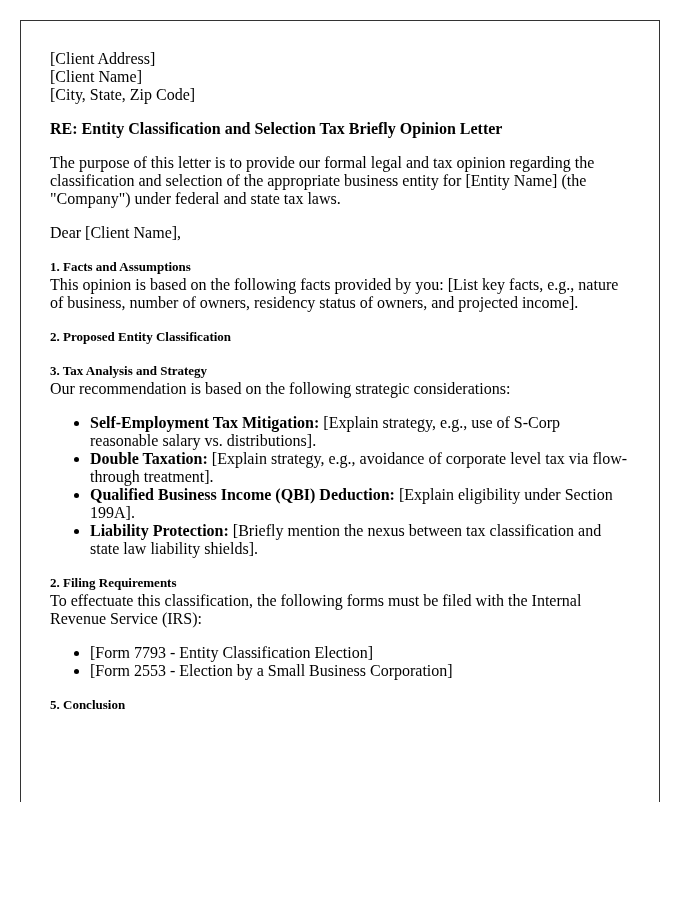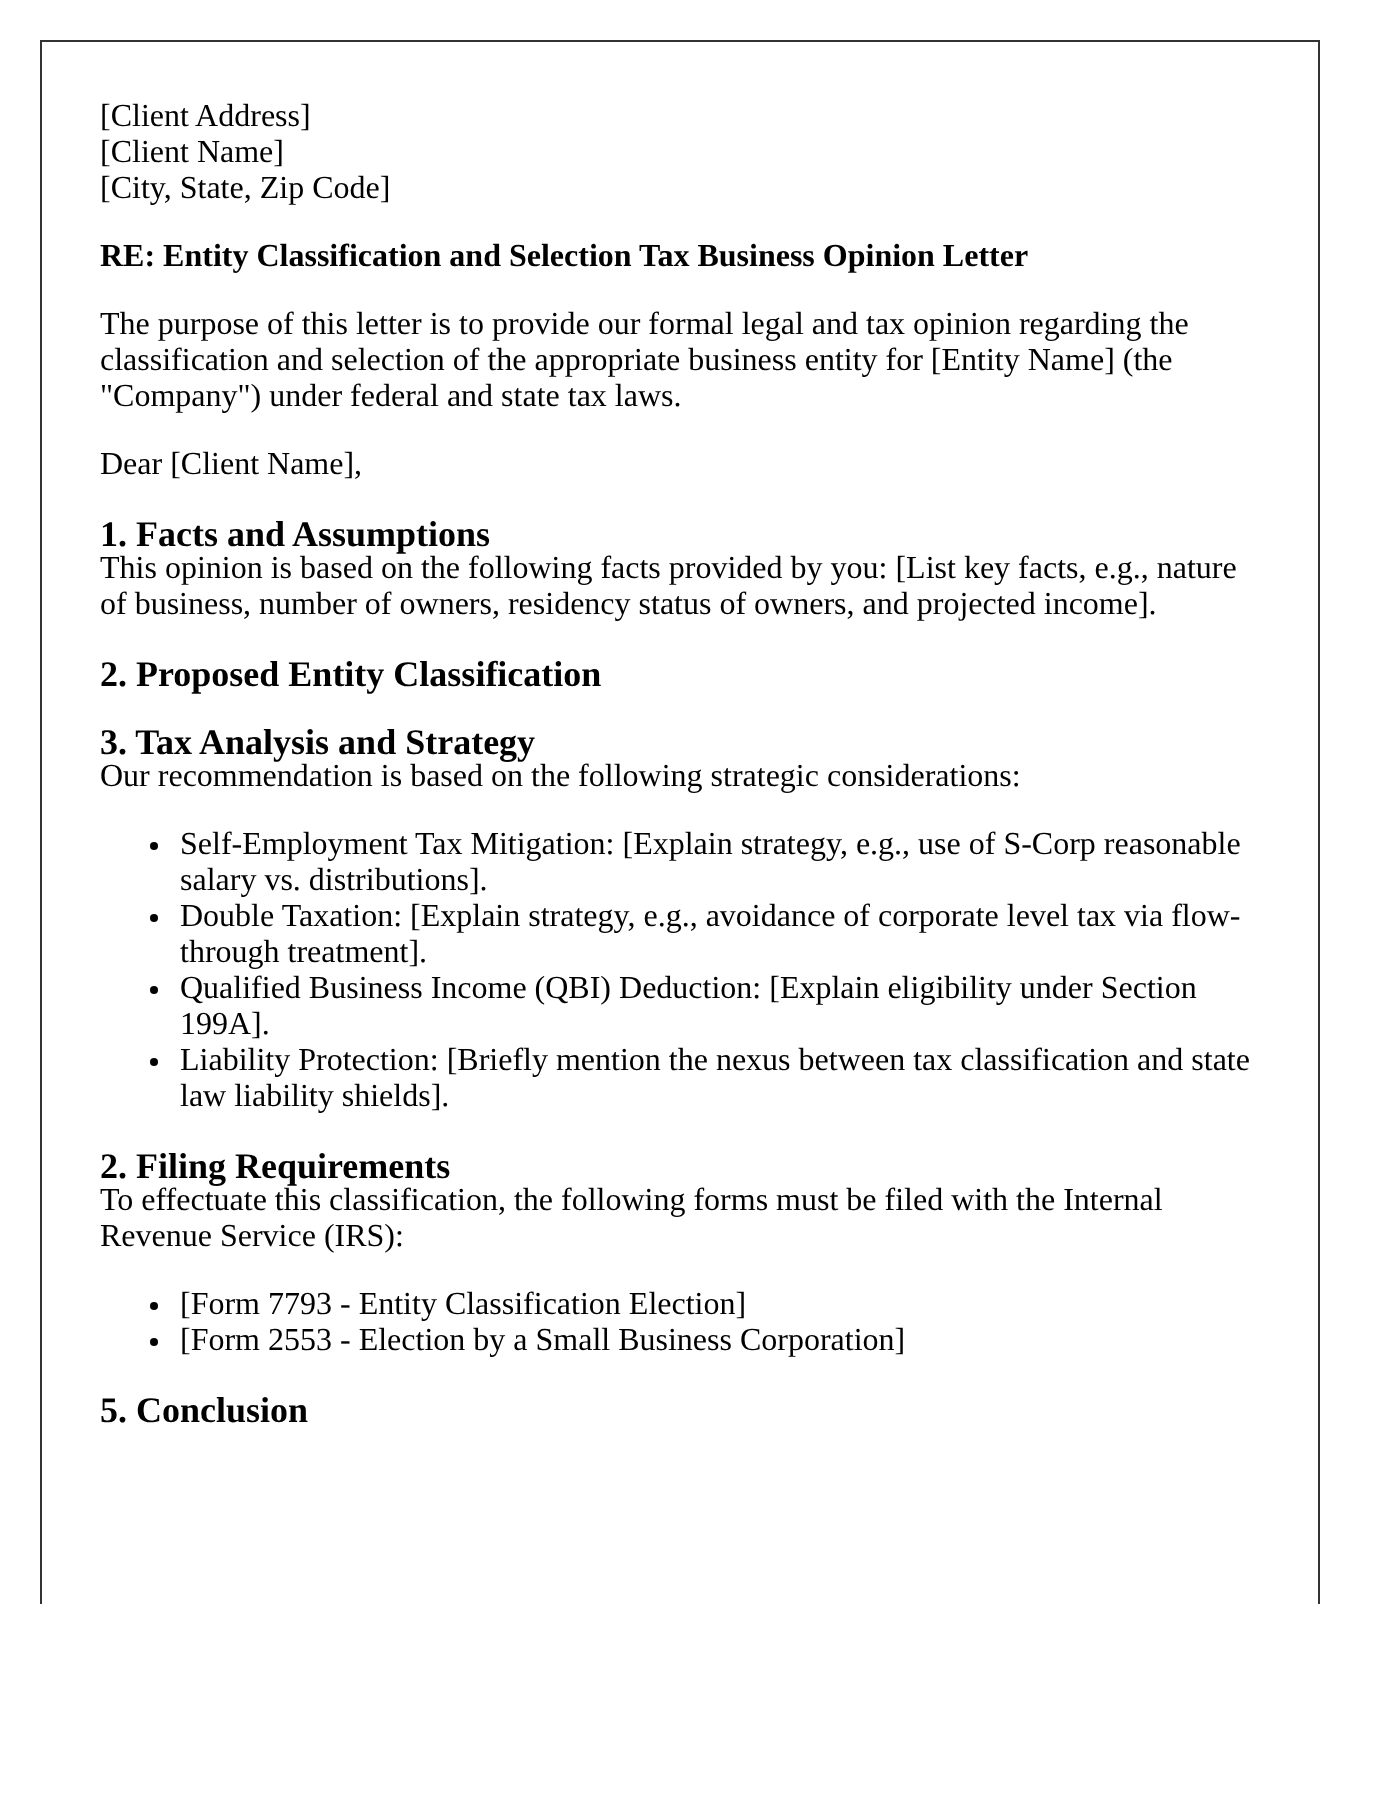--- a/index.html
+++ b/index.html
@@ -27,50 +27,50 @@
       overflow: hidden;
       box-sizing: border-box;
     }
     .content {
       padding: 29px 28px 0 29px;
     }
     p { margin: 0; }
     .block { margin-bottom: 16px; }
     .re-line { font-weight: bold; margin-bottom: 16px; }
     h3 {
-      font-size: 18px;
+      font-size: 13px;
       font-weight: bold;
       margin: 0;
       line-height: 18px;
     }
     .section { margin-bottom: 16px; }
     ul {
       margin: 16px 0 0 0;
       padding-left: 40px;
     }
     ul li {
       margin: 0;
       padding: 0;
     }
-    ul li b { font-weight: normal; text-align: center; }
+    ul li b { font-weight: bold; text-align: center; }
   </style>
 </head>
 <body>
 
 <div class="page-frame">
   <div class="content">
 
 
     <div class="block">
       <p>[Client Address]</p>
       <p>[Client Name]</p>
       <p>[City, State, Zip Code]</p>
     </div>
 
-    <p class="re-line">RE: Entity Classification and Selection Tax Business Opinion Letter</p>
+    <p class="re-line">RE: Entity Classification and Selection Tax Briefly Opinion Letter</p>
 
     <p class="block">The purpose of this letter is to provide our formal legal and tax opinion regarding the classification and selection of the appropriate business entity for [Entity Name] (the "Company") under federal and state tax laws.</p>
 
     <p class="block">Dear [Client Name],</p>
 
     <div class="section">
       <h3>1. Facts and Assumptions</h3>
       <p>This opinion is based on the following facts provided by you: [List key facts, e.g., nature of business, number of owners, residency status of owners, and projected income].</p>
     </div>
 

